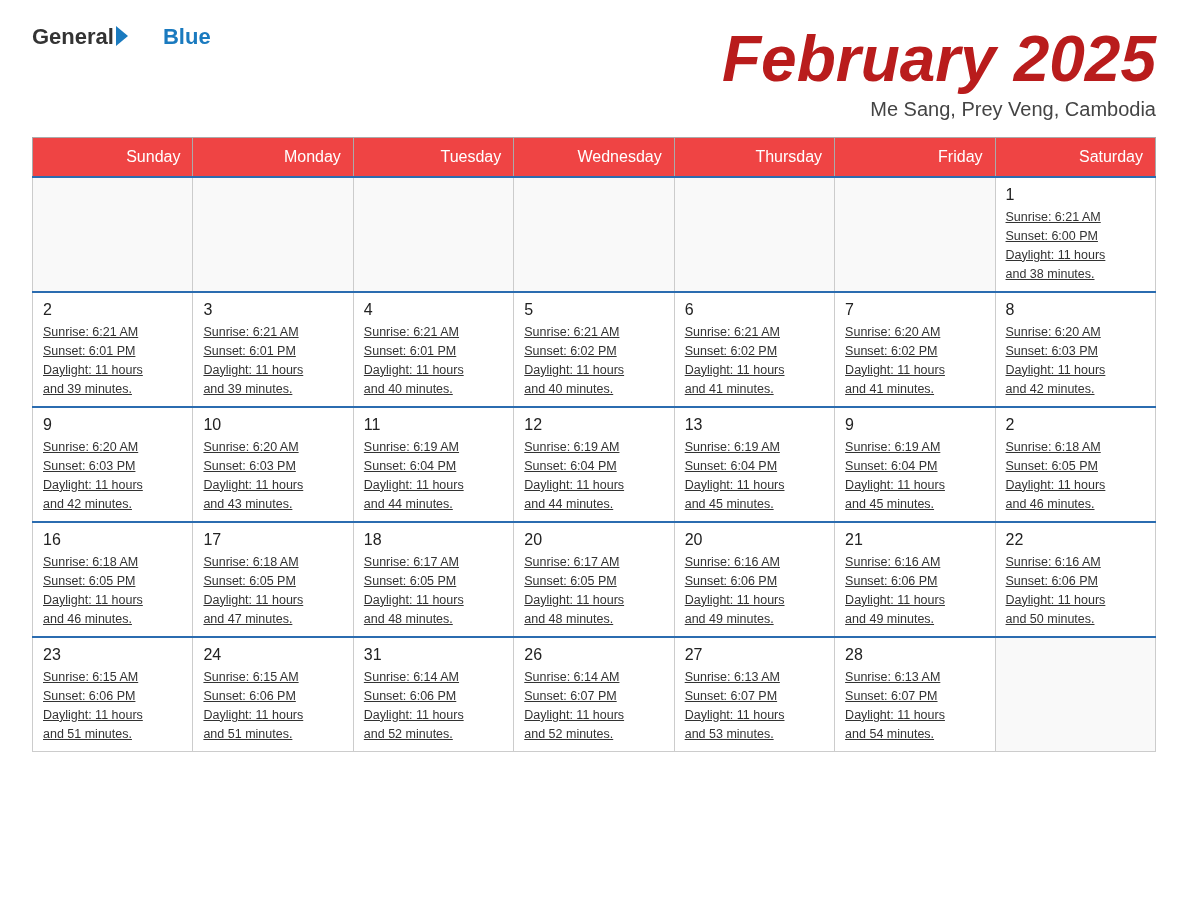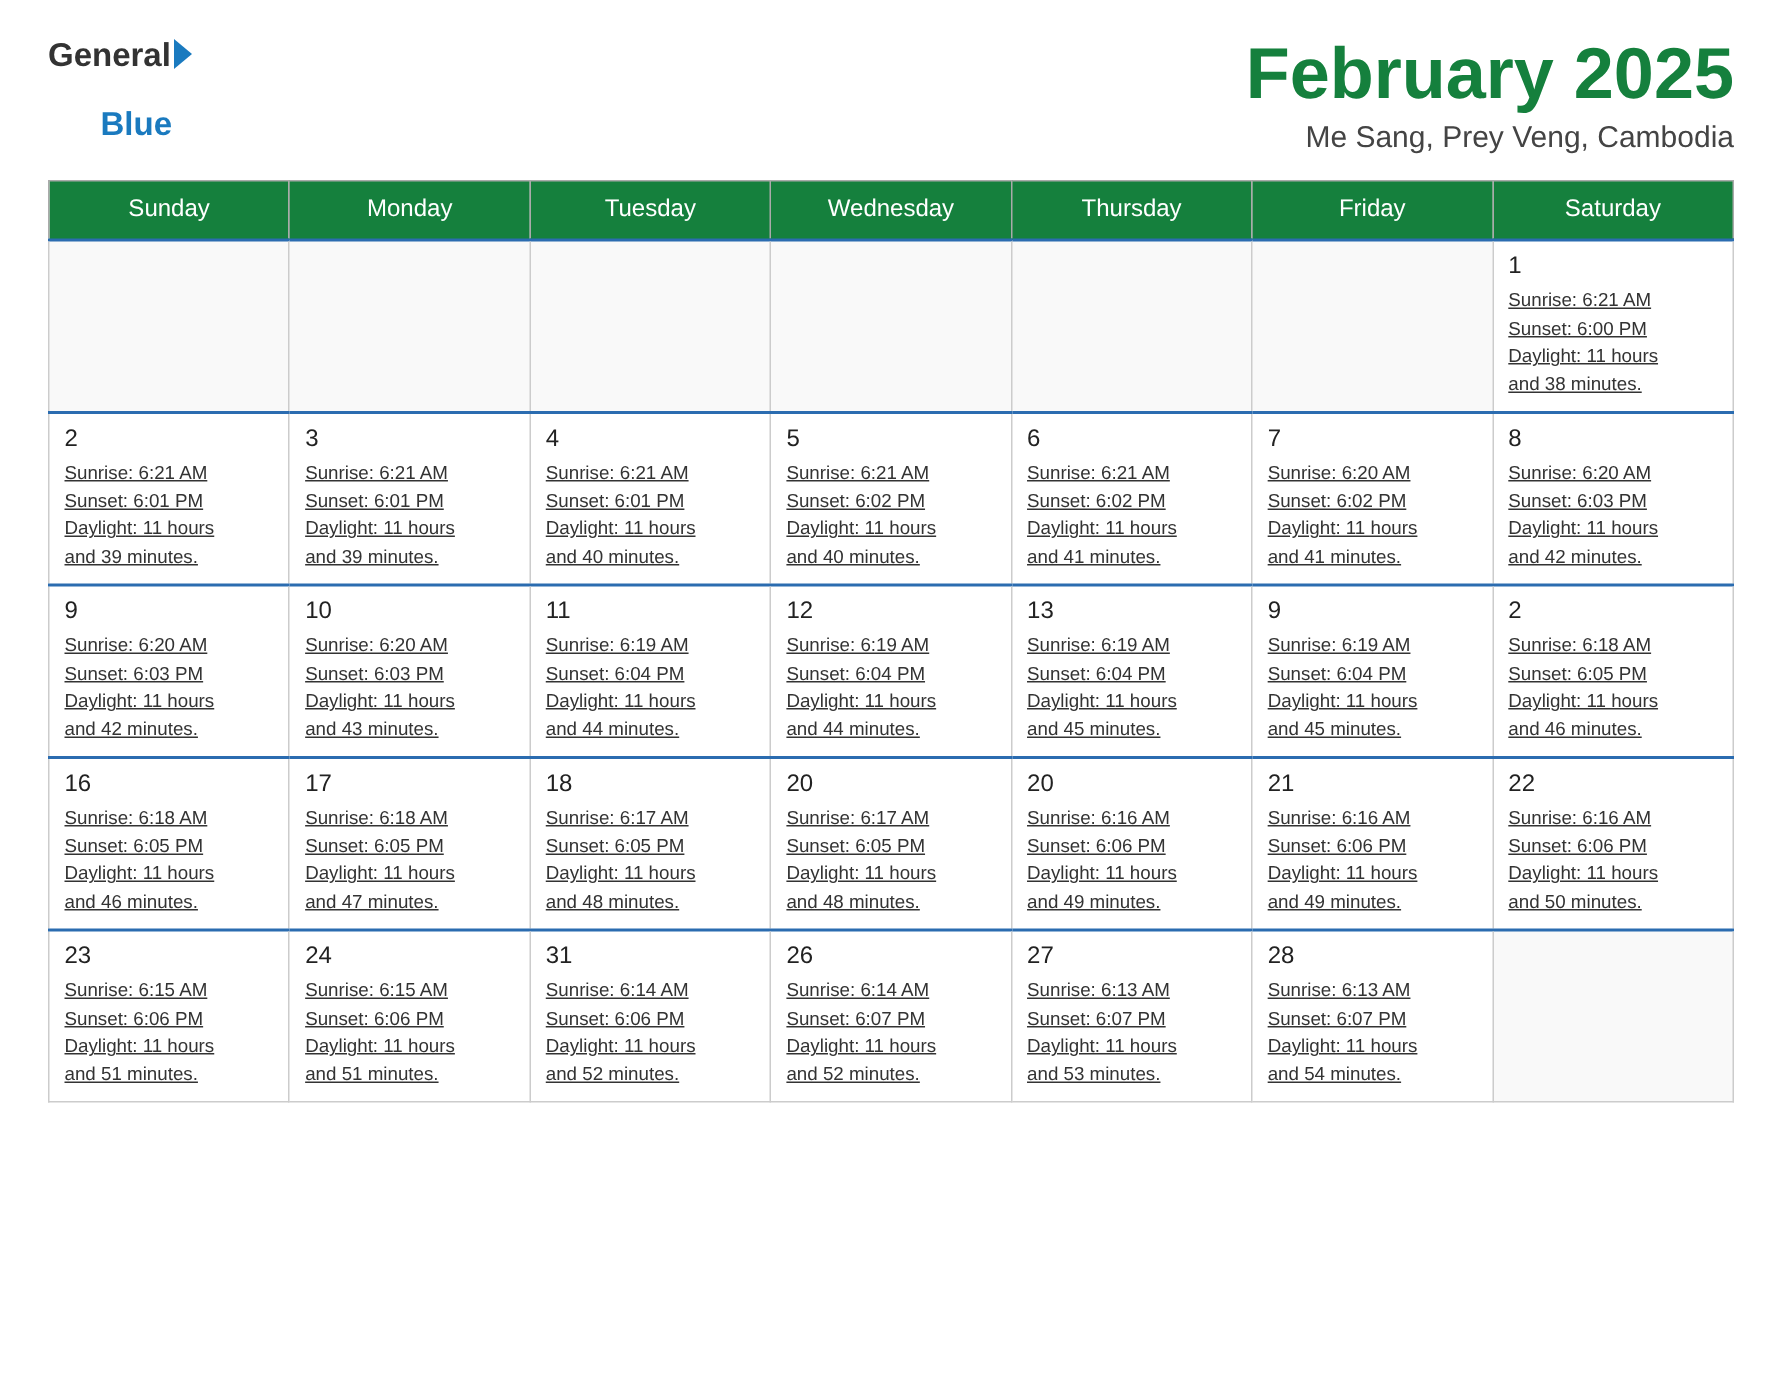--- a/index.html
+++ b/index.html
@@ -31,56 +31,56 @@
       width: 0;
       height: 0;
       border-left: 12px solid #1a7abf;
       border-top: 10px solid transparent;
       border-bottom: 10px solid transparent;
       margin-left: 2px;
       margin-top: -2px;
     }
     .logo-wrapper {
       display: flex;
-      flex-direction: column;
-      gap: 20px;
+      flex-direction: row;
     }
     .logo-line1 {
       display: flex;
       align-items: center;
     }
     .logo-line2 {
       margin-left: 2px;
     }
     .title-section {
       text-align: right;
     }
     .page-title {
-      font-size: 48px;
+      font-size: 64px;
       font-weight: bold;
-      color: #15803d;
+      color: #b91c1c;
       line-height: 1.1;
+      font-style: italic;
     }
     .page-subtitle {
       font-size: 20px;
       color: #444;
       margin-top: 4px;
     }
     .calendar {
       width: 100%;
       border-collapse: collapse;
       border: 1px solid #aaa;
     }
     .calendar th {
-      background-color: #15803d;
+      background-color: #ef4444;
       color: #fff;
       font-size: 16px;
       font-weight: normal;
       padding: 10px 12px;
-      text-align: center;
+      text-align: right;
       border: 1px solid #aaa;
     }
     .calendar td {
       vertical-align: top;
       padding: 8px 10px;
       border: 1px solid #ccc;
       font-size: 13px;
       color: #333;
       width: calc(100% / 7);
       min-height: 110px;

